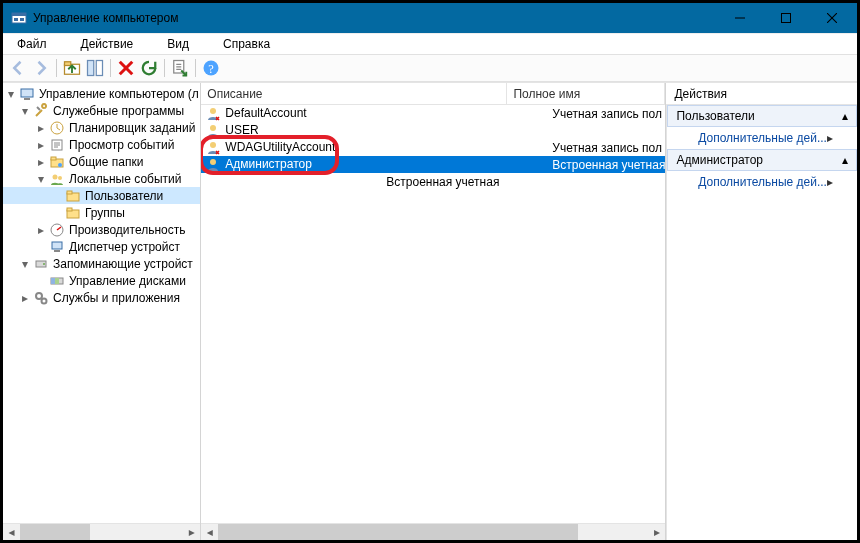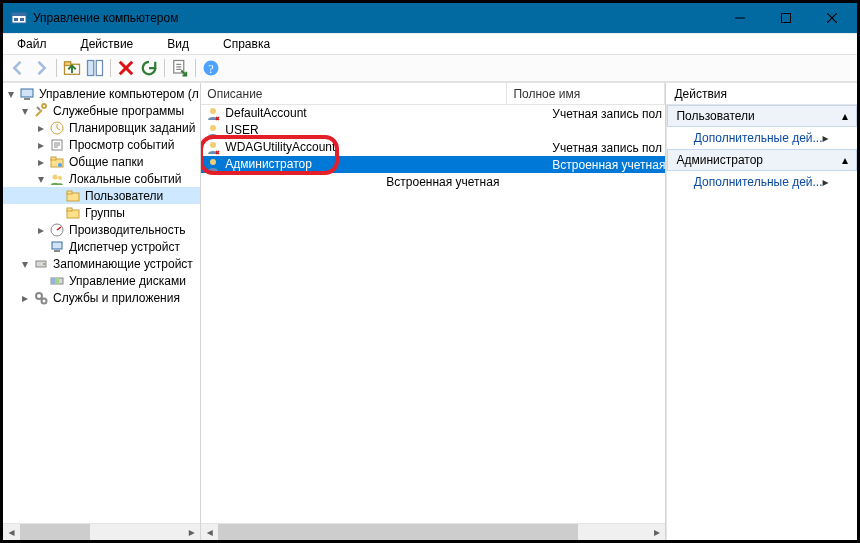--- a/index.html
+++ b/index.html
@@ -154,21 +154,21 @@
   }
   .actions-body { flex:1; padding:0; border-left:1px solid #e4e4e4; }
   .act-group {
     background:#eef3fa;
     border:1px solid #c5d6ef;
     display:flex; align-items:center; justify-content:space-between;
     padding:3px 8px;
     margin:0;
   }
   .act-item {
-    display:flex; align-items:center; justify-content:center;
+    display:flex; align-items:center; justify-content:flex-end;
     padding:4px 24px 4px 22px;
     color:#0b4aa2;
     cursor:pointer;
   }
   .act-item .arrow { color:#333; }
   .scrollbar-h {
     height:17px;
     border-top:1px solid #e4e4e4;
     background:#f0f0f0;
     display:flex; align-items:center;

